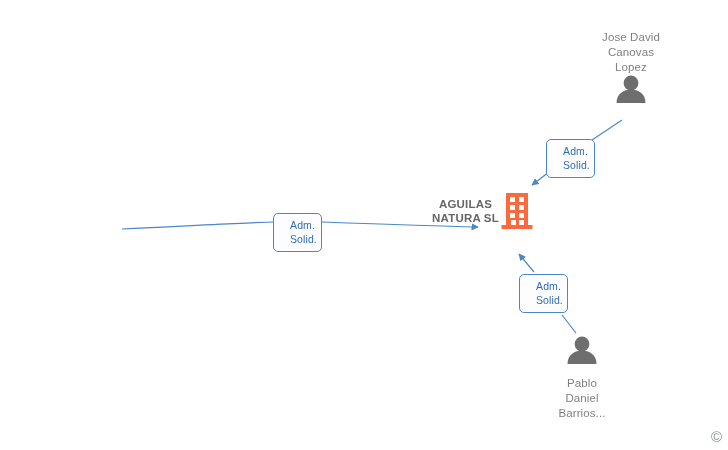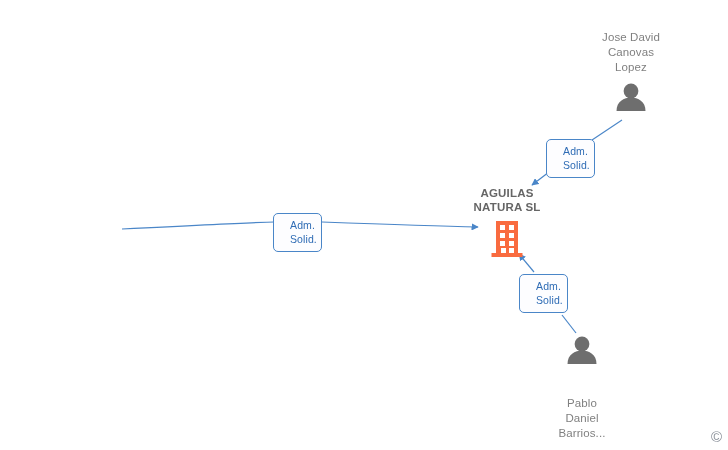--- a/index.html
+++ b/index.html
@@ -26,40 +26,39 @@
     pointer-events: none;
   }
 
   
   .person-node {
     position: absolute;
     width: 130px;
     display: flex;
     flex-direction: column;
     align-items: center;
-    gap: 8px;
   }
   .person-label {
     font-size: 11.5px;
     line-height: 15px;
     color: #808080;
     text-align: center;
     white-space: pre-line;
     letter-spacing: 0.1px;
   }
   .person-icon {
     display: block;
   }
 
   
   .company-node {
     position: absolute;
     width: 150px;
     display: flex;
-    flex-direction: column;
+    flex-direction: row;
     align-items: center;
   }
   .company-label {
     font-size: 11.5px;
     line-height: 14px;
     font-weight: bold;
     color: #666666;
     text-align: center;
     white-space: pre-line;
     letter-spacing: 0.2px;
@@ -173,21 +172,21 @@
   </div>
 
 
   <div class="person-node" style="left:517px; top:336px;">
     <span class="person-icon">
       <svg width="36" height="28" viewBox="0 0 36 28" aria-hidden="true">
         <circle cx="18" cy="8" r="7.4" fill="#6e6e6e"></circle>
         <path d="M 3.5 28 C 3.5 18.6 11 14.6 18 14.6 C 25 14.6 32.5 18.6 32.5 28 Z" fill="#6e6e6e"></path>
       </svg>
     </span>
-    <div class="person-label" style="margin-top:20px;">Pablo
+    <div class="person-label" style="margin-top:8px;">Pablo
 Daniel
 Barrios...</div>
   </div>
 
   <div class="rel-box" style="left:546px; top:139px; width:49px;">Adm.
 Solid.</div>
 
   <div class="rel-box" style="left:273px; top:213px; width:49px;">Adm.
 Solid.</div>
 

